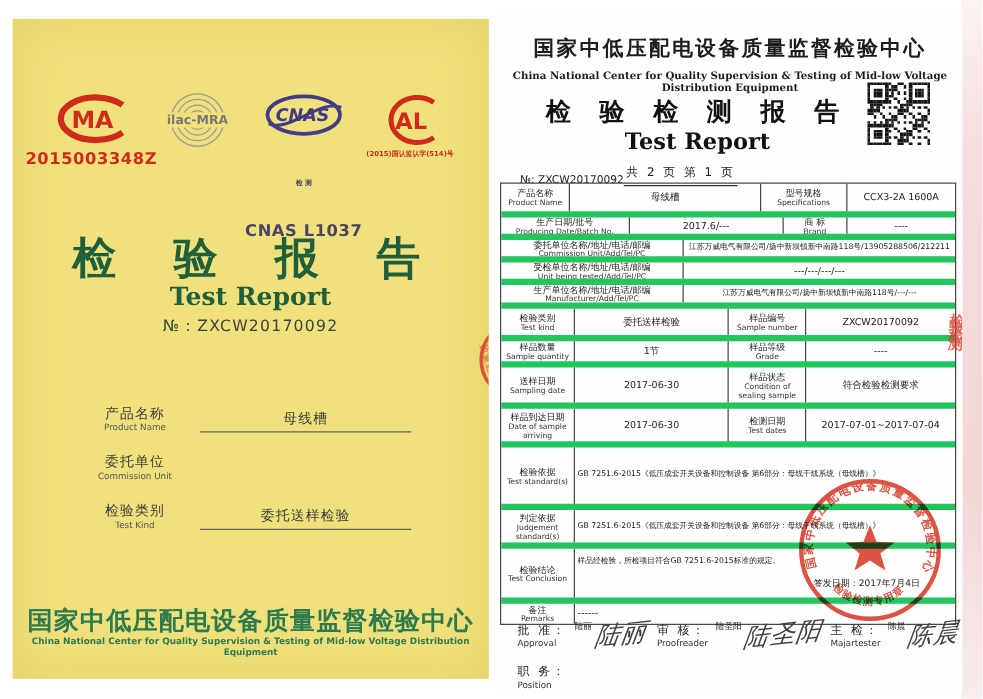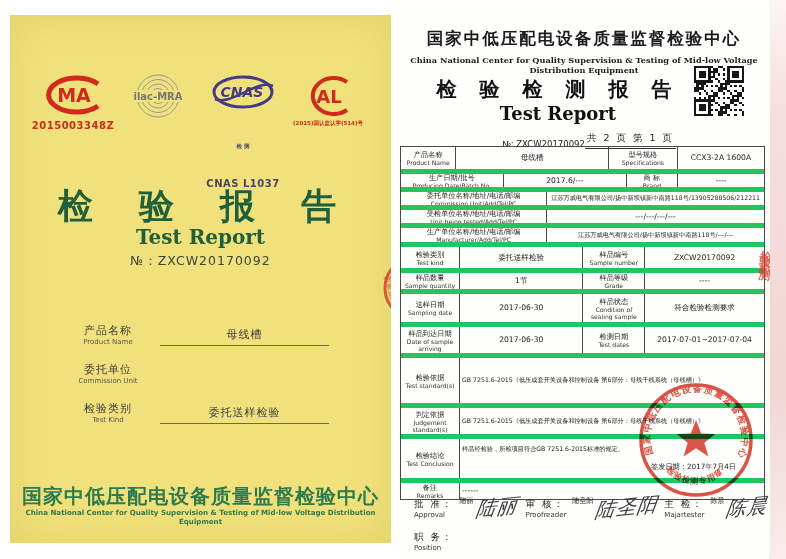--- a/index.html
+++ b/index.html
@@ -8,21 +8,21 @@
   .serif{font-family:"DejaVu Serif","Liberation Serif",serif;}
   .pink-strip{position:absolute;left:769px;top:0;width:17px;height:559px;
     background:linear-gradient(180deg,#fdf4f4 0%,#f6dede 20%,#f2d6d6 70%,#f9ecec 100%);}
   .page{position:absolute;box-sizing:border-box;}
   
   .page.left{left:10px;top:15px;width:381px;height:528px;background:var(--page_yellow);
     box-shadow:inset 0 0 40px rgba(190,170,60,.28);overflow:hidden;}
   .logos{position:absolute;left:0;top:58px;width:100%;display:flex;justify-content:center;
     align-items:flex-start;gap:9px;}
   .logo-block{display:flex;flex-direction:column;align-items:center;width:76px;}
-  .logo-cap{font-size:10px;font-weight:bold;letter-spacing:.5px;margin-top:1px;white-space:nowrap;}
+  .logo-cap{font-size:13px;font-weight:bold;letter-spacing:.5px;margin-top:1px;white-space:nowrap;}
   .logo-cap.red{color:var(--red);}
   .logo-cap.purple{color:#4a4466;margin-top:28px;}
   .logo-cap.tiny{font-size:5.5px;letter-spacing:0;}
   .lp-title{position:absolute;left:0;top:168px;width:100%;text-align:center;
     font-size:35px;font-weight:900;color:var(--green);letter-spacing:17px;padding-left:10px;box-sizing:border-box;}
   .lp-title-en{position:absolute;left:0;top:210px;width:100%;text-align:center;
     font-size:20px;font-weight:bold;color:var(--green);}
   .lp-no{position:absolute;left:0;top:238px;width:100%;text-align:center;
     font-size:12.5px;color:#39443a;letter-spacing:1px;}
   .fields{position:absolute;left:58px;right:62px;top:308px;display:flex;flex-direction:column;gap:16px;}
@@ -44,21 +44,21 @@
   .rp-header-en{position:absolute;left:0;top:47px;width:100%;text-align:center;
     font-size:8.2px;font-weight:bold;color:#1c1c1c;}
   .rp-title{position:absolute;left:30px;top:68px;width:260px;text-align:center;
     font-size:20px;font-weight:900;color:#111;letter-spacing:8px;}
   .rp-title-en{position:absolute;left:30px;top:95px;width:260px;text-align:center;
     font-size:18px;font-weight:bold;color:#111;}
   .qr{position:absolute;left:296px;top:58px;width:50px;height:50px;background:#fff;
     display:grid;grid-template-columns:repeat(21,1fr);grid-template-rows:repeat(21,1fr);}
   .qr span{display:block;}
   .qr .b{background:#161616;}
-  .rp-meta{position:absolute;left:18px;top:124px;right:8px;display:flex;justify-content:center;align-items:flex-end;}
+  .rp-meta{position:absolute;left:18px;top:124px;right:8px;display:flex;justify-content:flex-start;align-items:flex-end;}
   .rp-no{font-size:8.5px;color:#222;}
   .rp-pages{font-size:9.5px;color:#222;letter-spacing:2px;border-bottom:1px solid #333;padding:0 2px 3px 2px;}
   .rp-table{position:absolute;left:2px;top:138px;width:365px;border:1px solid #4a4a4a;box-sizing:border-box;background:transparent;}
   .trow{display:flex;box-sizing:border-box;border-top:5px solid #22c55e;}
   .trow:first-child{border-top:none;}
   .cell{box-sizing:border-box;border-left:1px solid #4a4a4a;display:flex;flex-direction:column;
     justify-content:center;align-items:center;text-align:center;overflow:hidden;padding:1px 2px;}
   .cell:first-child{border-left:none;}
   .cell .cn{font-size:7.2px;color:#222;line-height:1.25;}
   .cell .en{font-size:6.1px;color:#333;line-height:1.15;}

